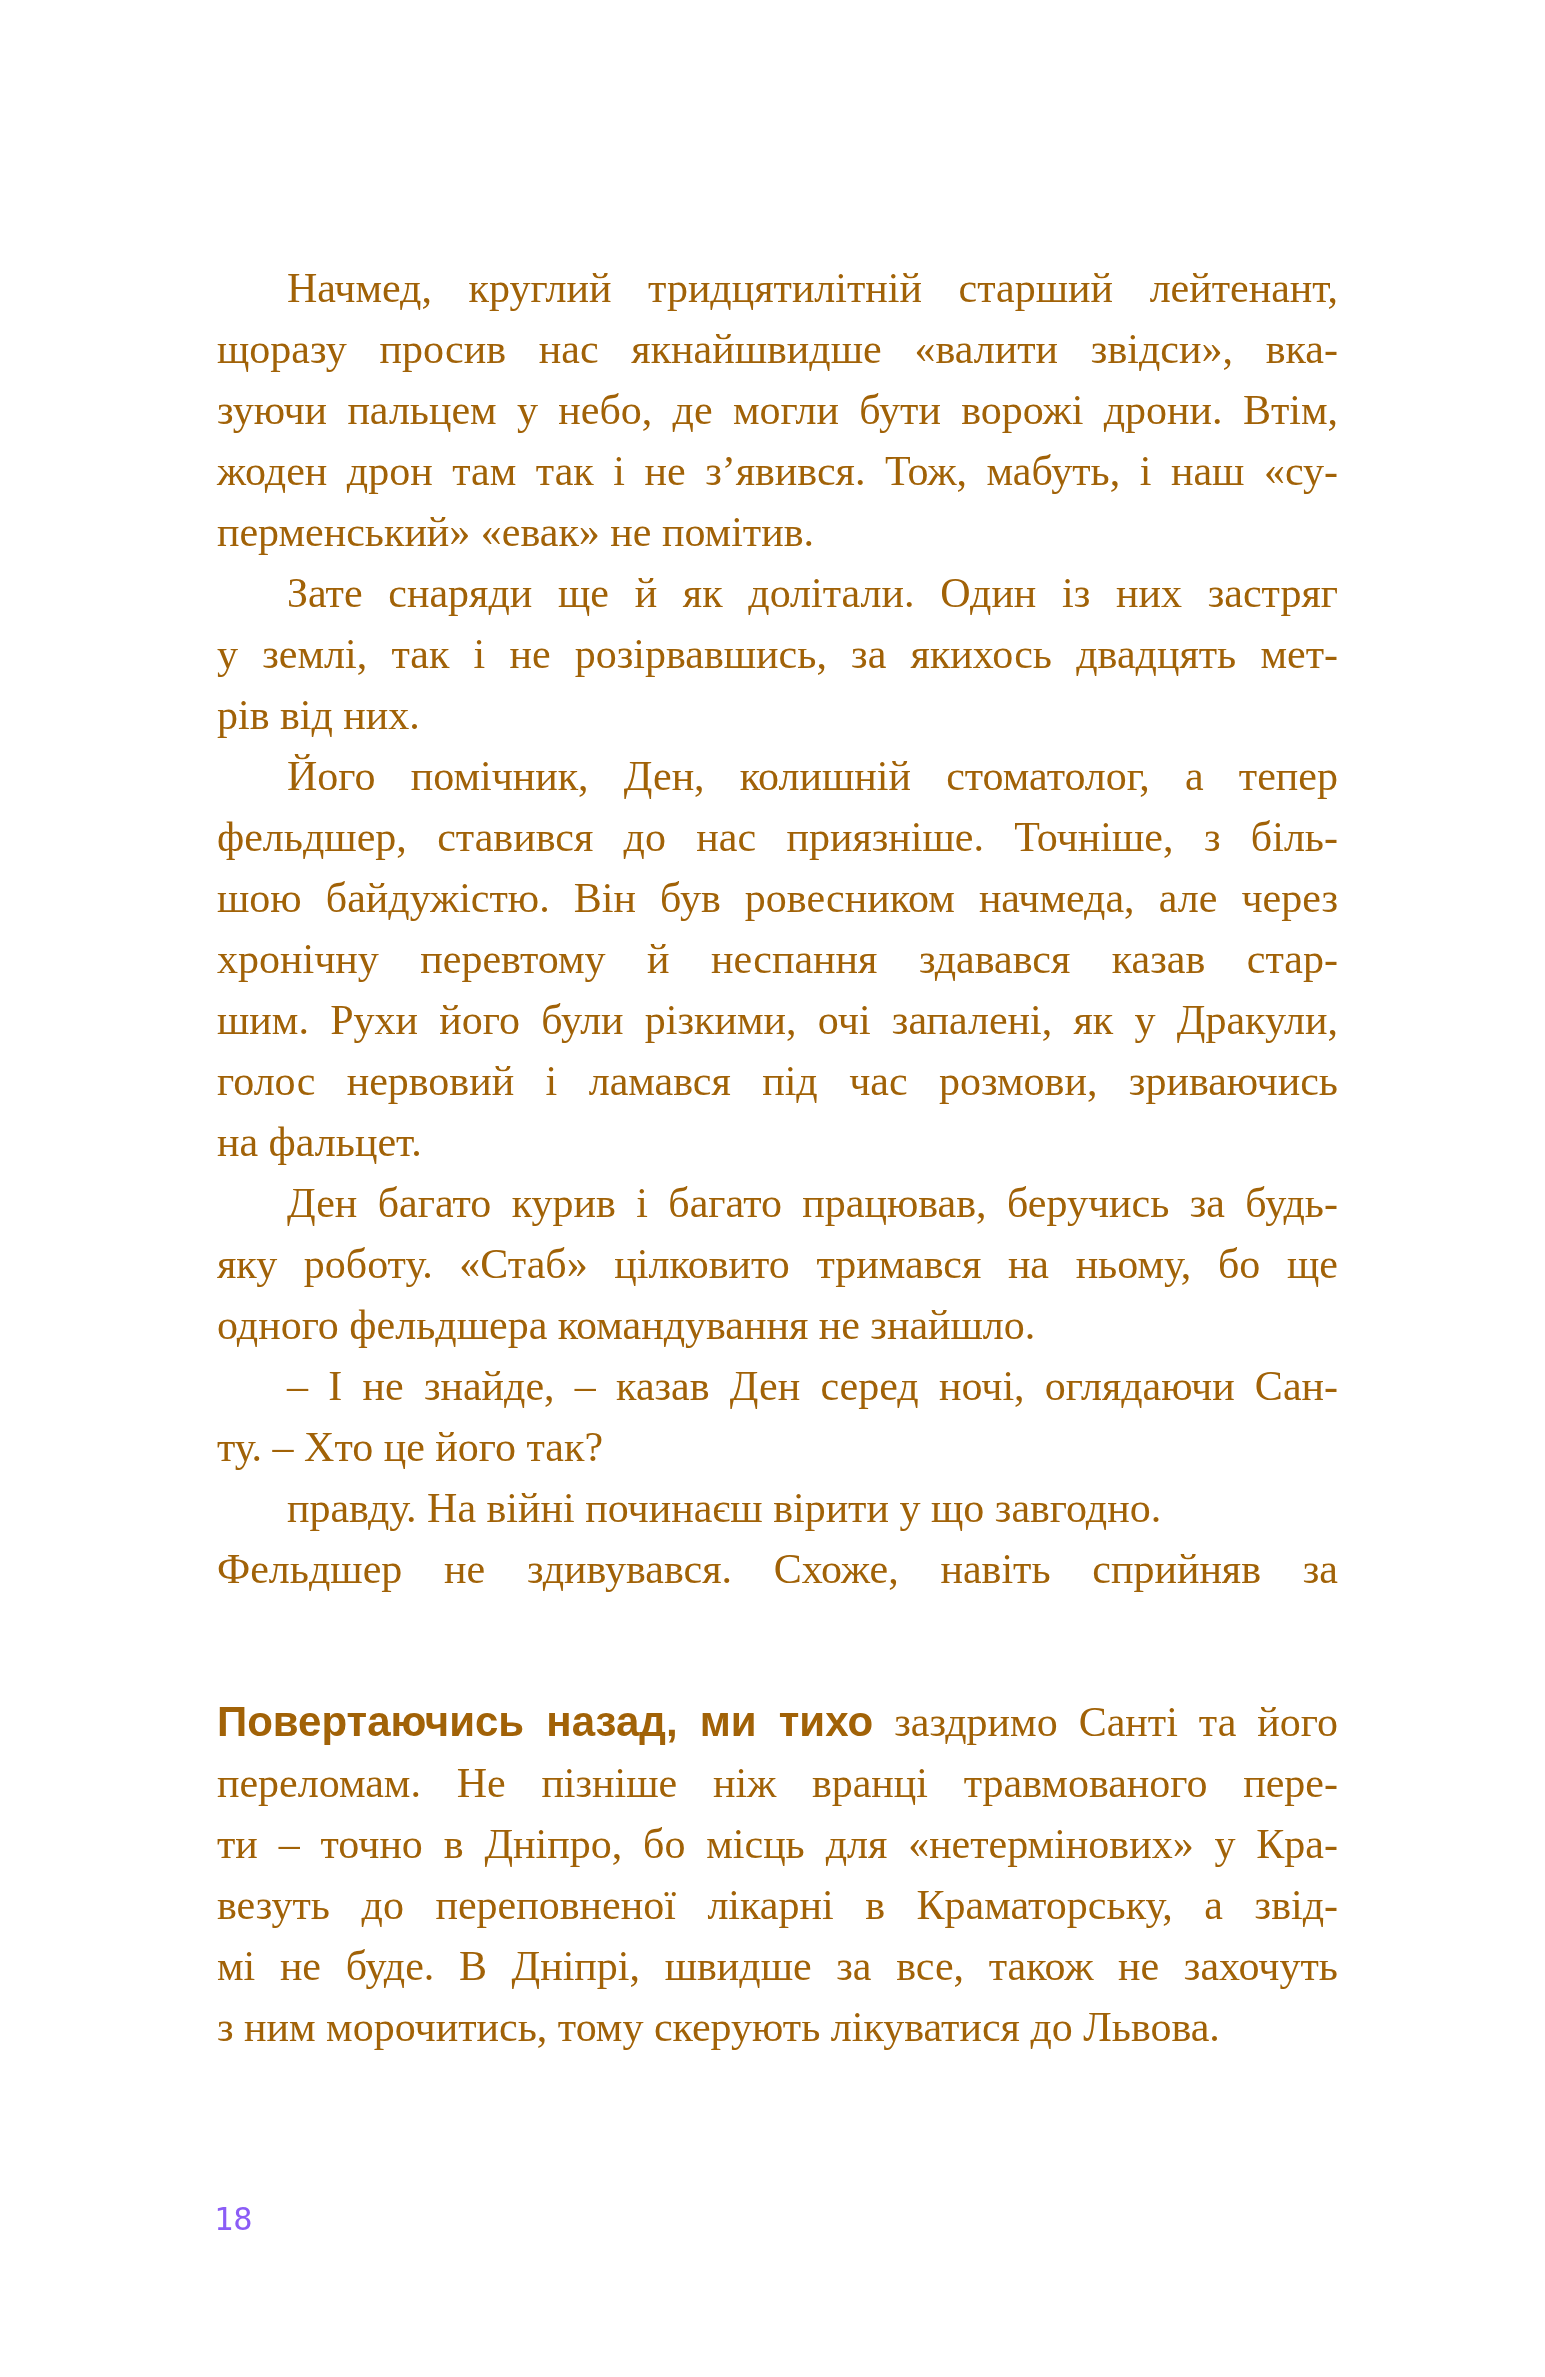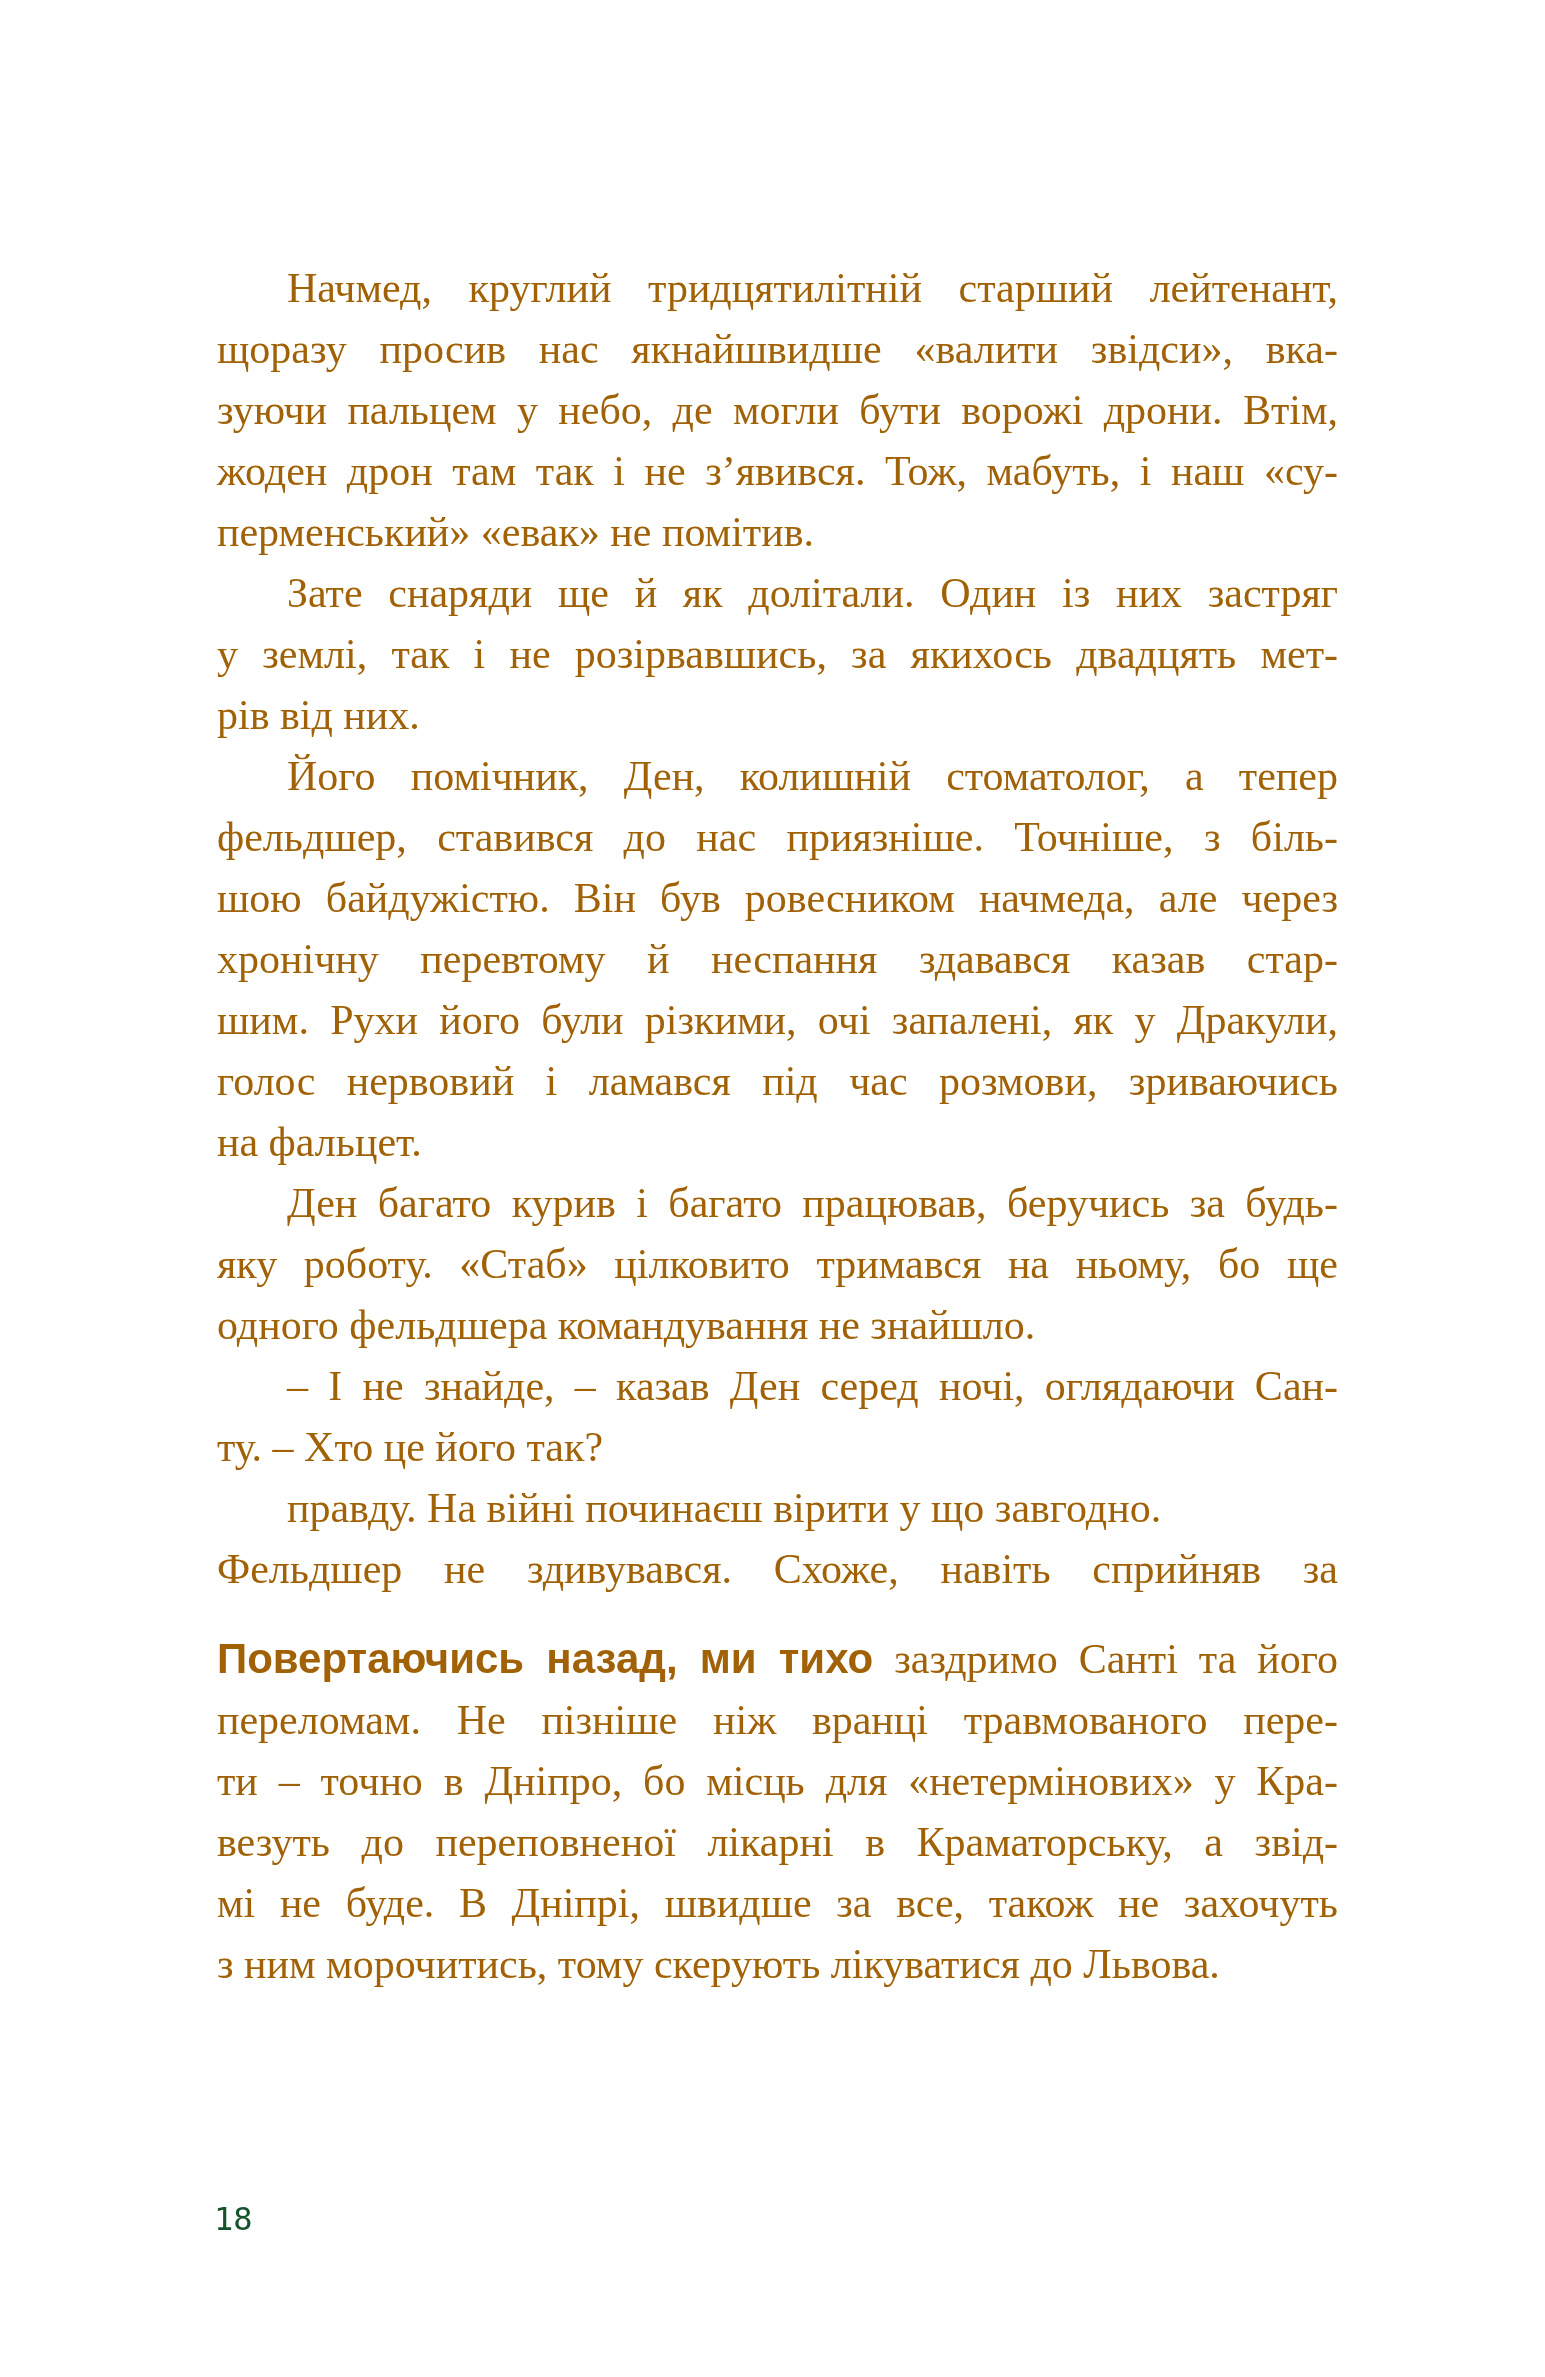--- a/index.html
+++ b/index.html
@@ -18,21 +18,21 @@
   .text-block {
     position: absolute;
     left: 217px;
     top: 258px;
     width: 1121px;
     font-size: 42px;
     line-height: 61px;
     color: #a16207;
   }
   .paragraph { margin: 0; }
-  .paragraph.space-before { margin-top: 28px; }
+  .paragraph.space-before { margin-top: 91px; }
   .line {
     text-align: justify;
     text-align-last: justify;
     white-space: normal;
   }
   .line.last {
     text-align-last: left;
   }
   .paragraph.indent .line:first-child {
     text-indent: 70px;
@@ -41,21 +41,21 @@
     font-family: "Liberation Sans", sans-serif;
     font-weight: 700;
   }
   .page-number {
     position: absolute;
     left: 214px;
     top: 2203px;
     font-family: "DejaVu Sans Mono", monospace;
     font-size: 32px;
     line-height: 1;
-    color: #14532d;
+    color: #8b5cf6;
   }
 </style>
 </head>
 <body>
 
 <main class="text-block" id="text-block">
     <div class="paragraph indent">
       <div class="line">Начмед, круглий тридцятилітній старший лейтенант,</div>
       <div class="line">щоразу просив нас якнайшвидше «валити звідси», вка-</div>
       <div class="line">зуючи пальцем у небо, де могли бути ворожі дрони. Втім,</div>

